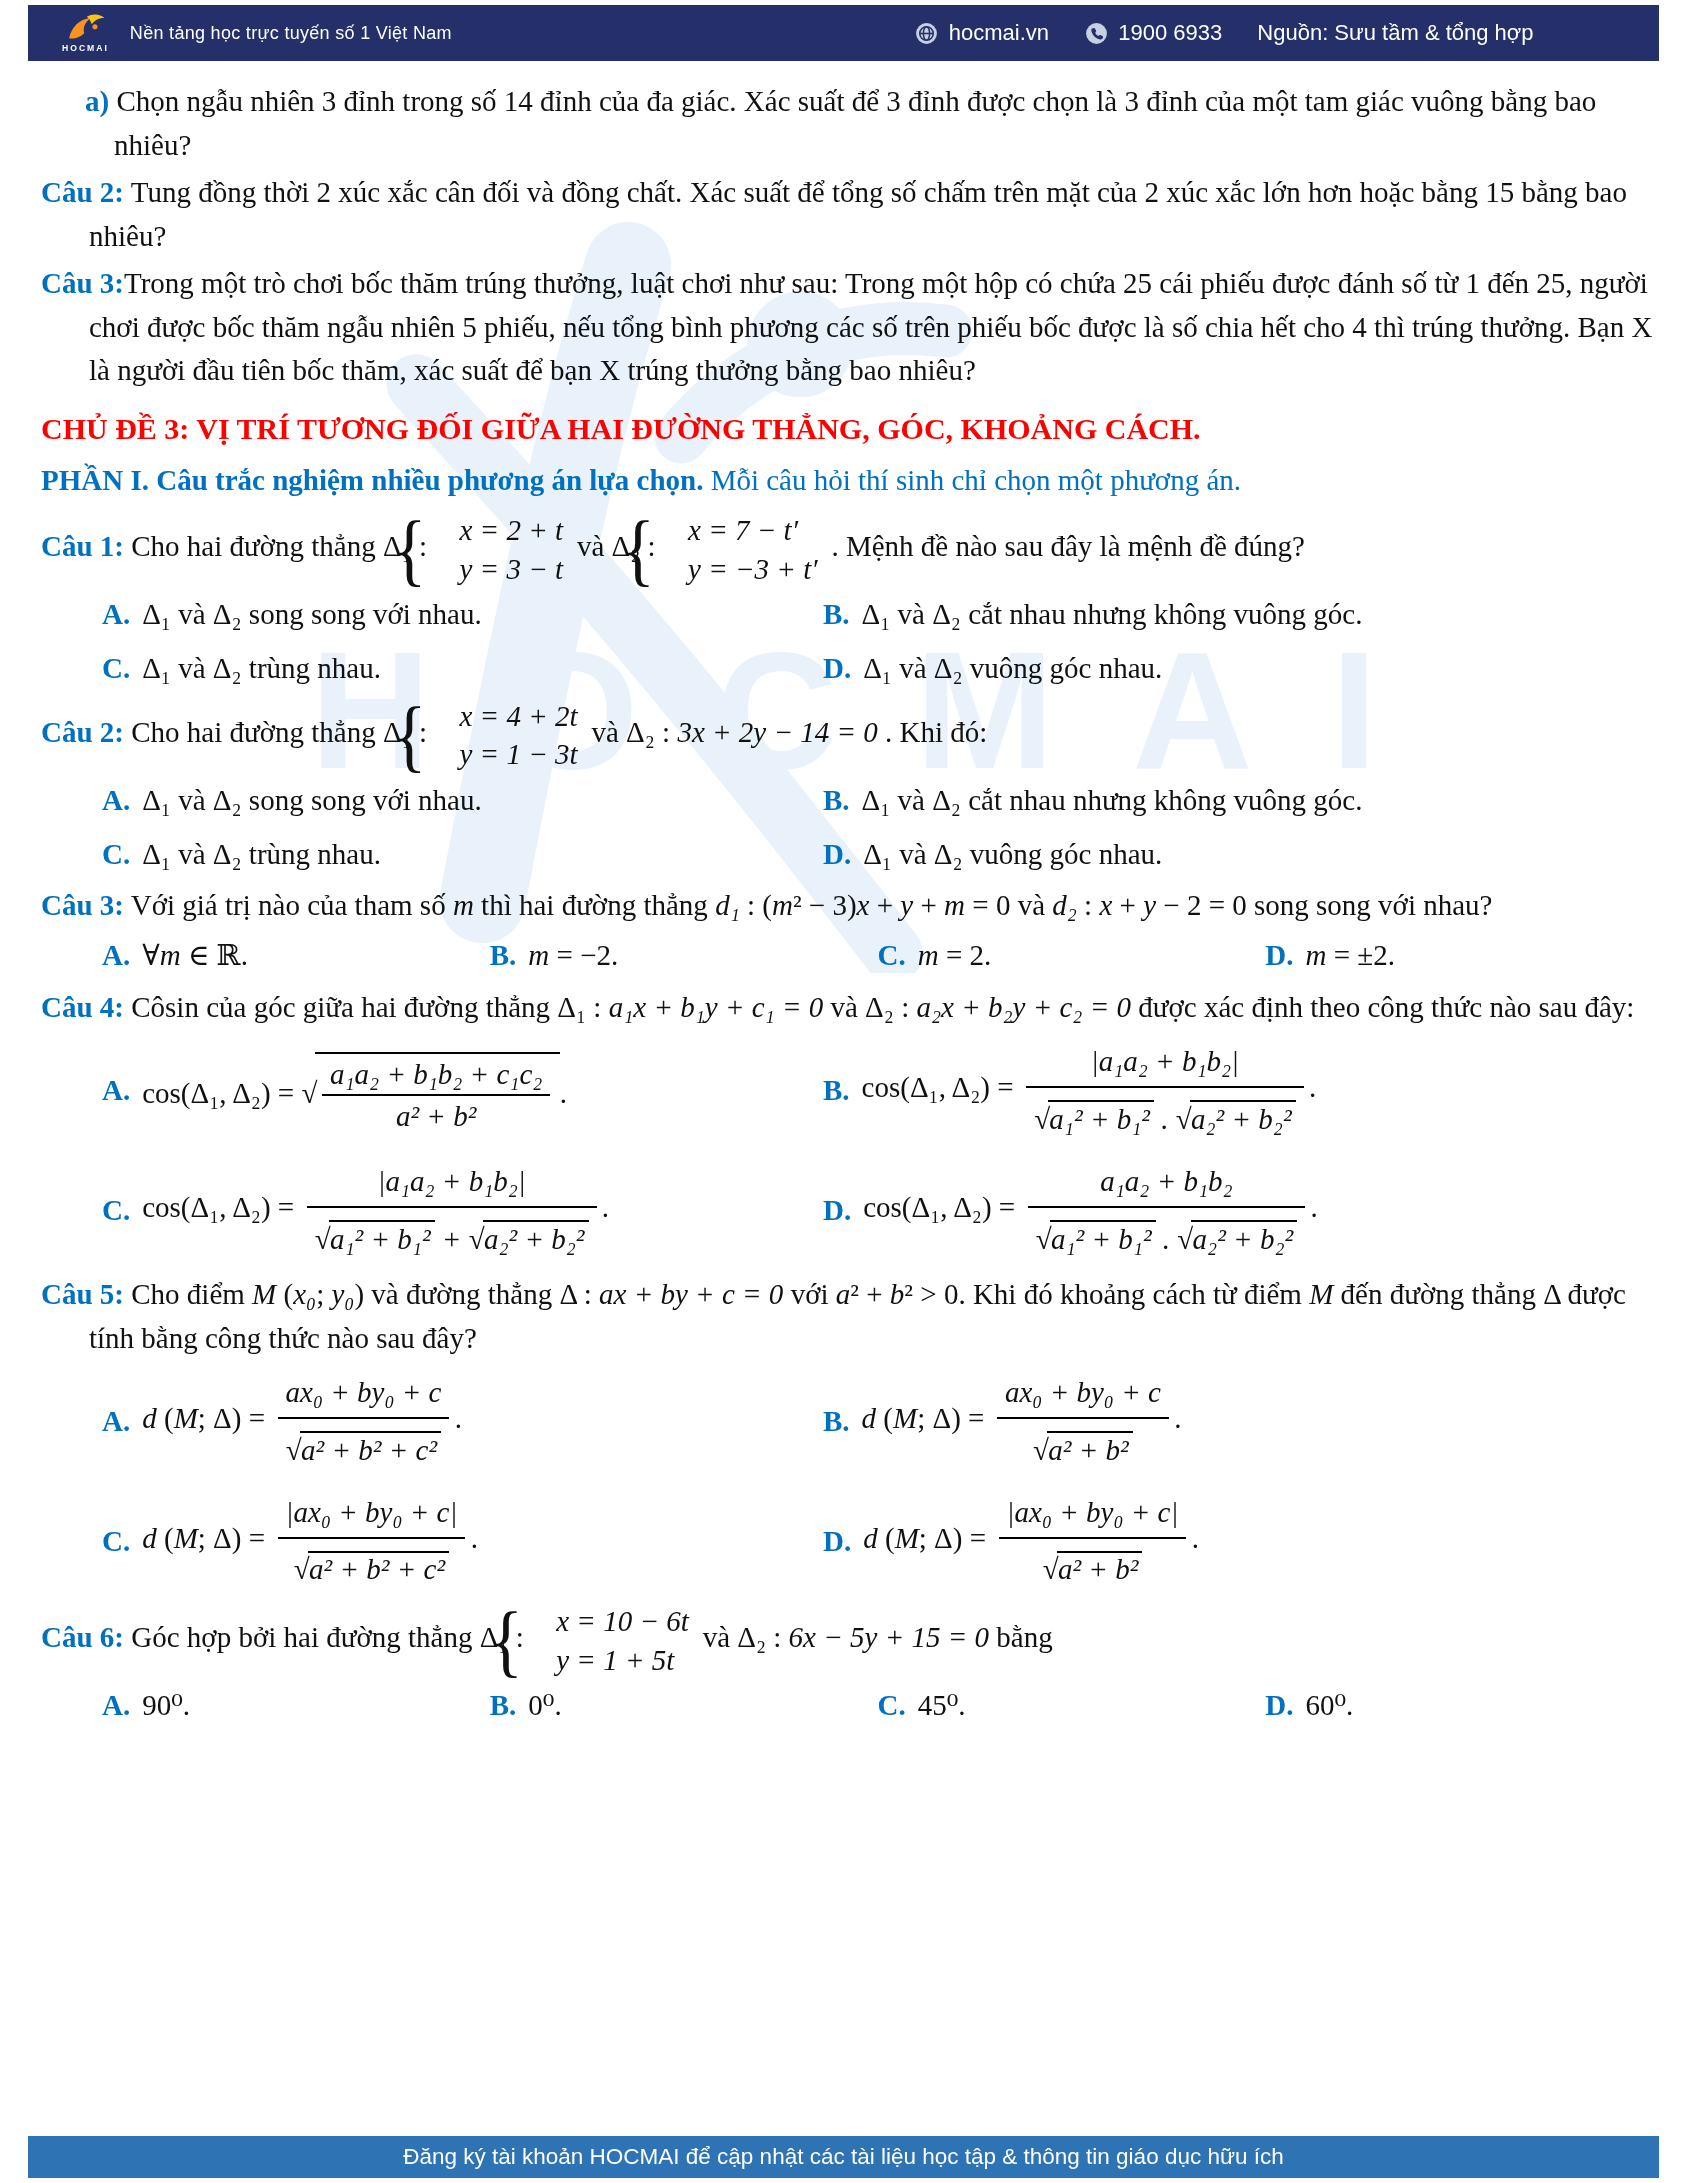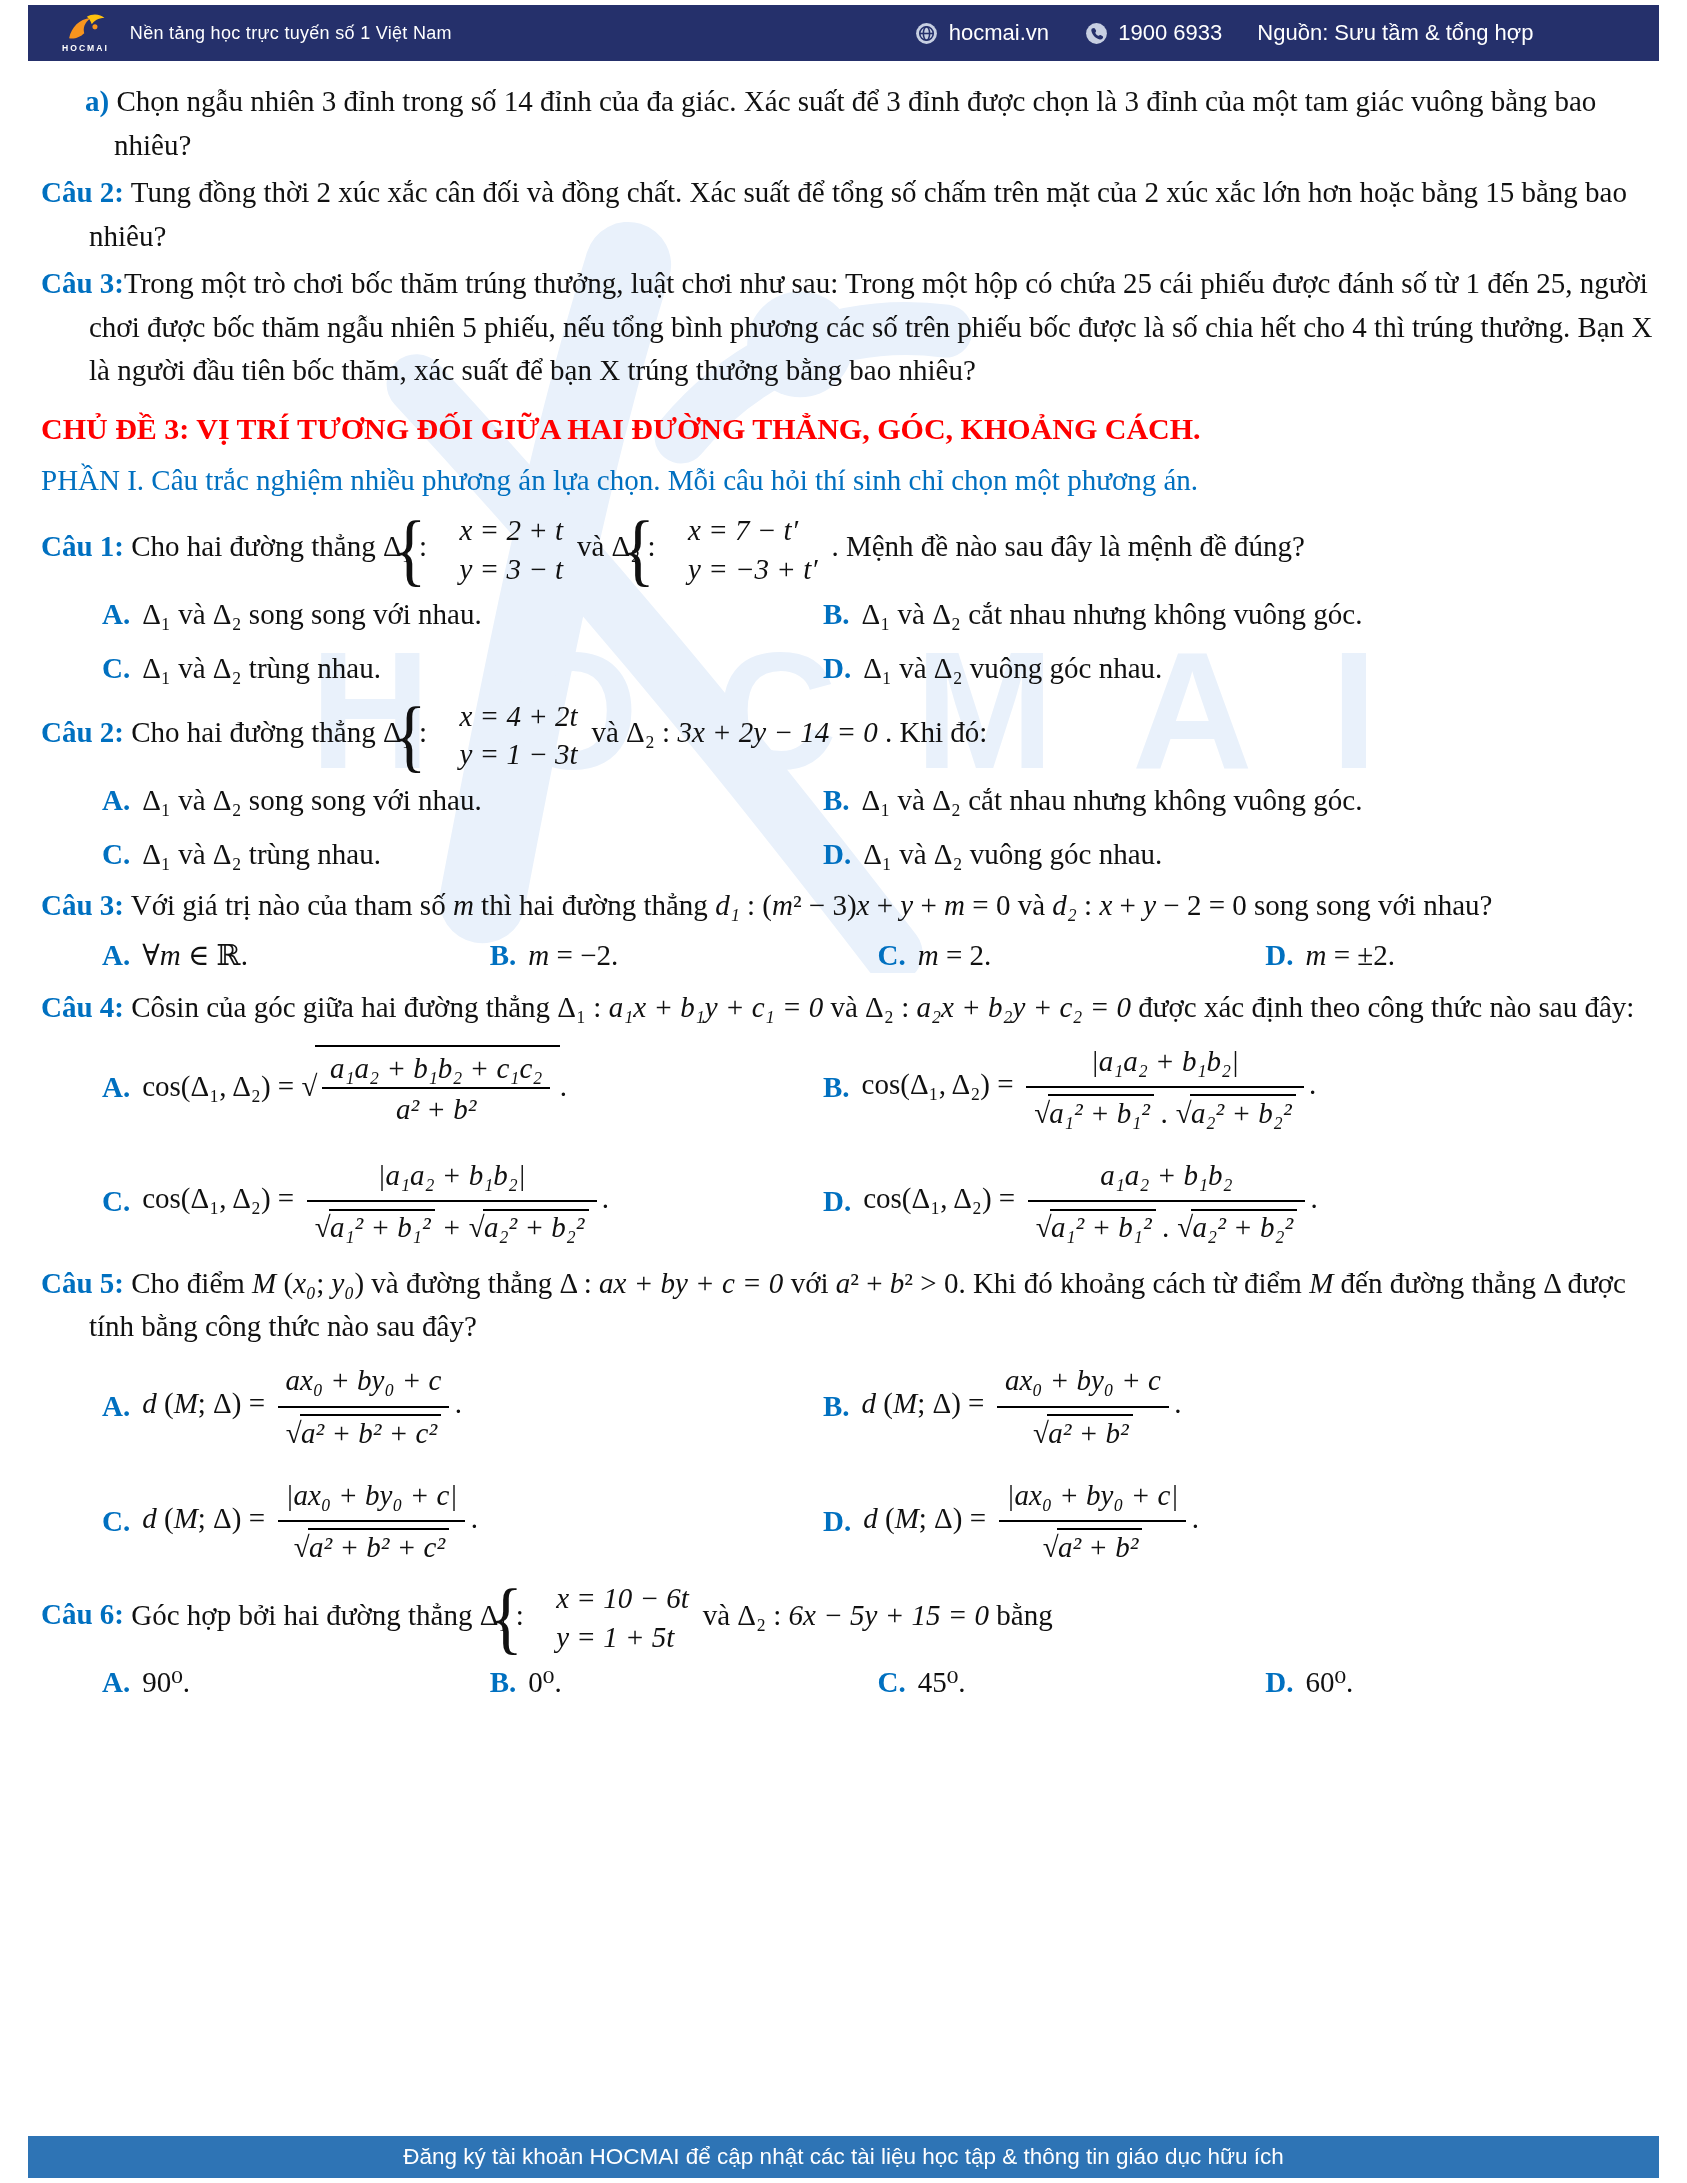--- a/index.html
+++ b/index.html
@@ -33,34 +33,34 @@
     font-family:"Liberation Sans","DejaVu Sans",sans-serif;font-weight:bold;
     font-size:167px;letter-spacing:78px;color:#e9f1fb;white-space:nowrap;text-indent:78px;
   }
   
   main{position:absolute;top:76px;left:41px;right:34px;z-index:1;line-height:1.5;}
   .item{margin:4px 0 4px 44px;padding-left:29px;text-indent:-29px;}
   .pq{margin:4px 0;padding-left:48px;text-indent:-48px;}
   .qlabel{color:#0070c0;font-weight:bold;}
   .chapter{color:#ff0000;font-weight:bold;text-align:left;margin:13.2px 0 8px;font-size:30px;}
   .part{color:#0070c0;margin:6.6px 0 10.6px;}
-  .part .pbold{font-weight:normal;}
+  .part .pbold{font-weight:bold;}
   .question{margin:8px 0;}
   .stem{padding-left:48px;text-indent:-48px;margin:5.3px 0;}
   .options{display:grid;grid-template-columns:721px 1fr;padding-left:61px;margin:6.6px 0;row-gap:10.6px;}
   .options.four{grid-template-columns:repeat(4,1fr);}
   .option{display:flex;align-items:center;}
   .olabel{color:#0070c0;font-weight:bold;margin-right:12px;flex:none;}
   
   i{font-style:italic;}
   .frac{display:inline-flex;flex-direction:column;vertical-align:middle;text-align:center;font-style:italic;margin:4px 5.3px;}
   .fnum{padding:0 8px 2.6px;border-bottom:2px solid #000;}
   .fden{padding:4px 8px 0;}
   .sq{white-space:nowrap;}
-  .sq .rad{display:inline-block;border-top:2px solid #000;padding:0.7px 4px 0 1.3px;margin-left:-2px;line-height:1.15;}
+  .sq .rad{display:inline-block;border-top:2px solid #000;padding:0.7px 4px 0 1.3px;margin-left:-2px;line-height:1.15;margin-top:8px;}
   .cases{display:inline-flex;align-items:center;vertical-align:middle;margin:0 6.6px;}
   .brace{font-size:2.4em;font-weight:300;line-height:1;transform:scaleY(1.15);margin-right:6.6px;}
   .ccol{display:inline-flex;flex-direction:column;font-style:italic;row-gap:4px;}
   .cln{line-height:1.2;text-indent:0;margin-left:12px;}
 </style>
 </head>
 <body>
 
 <div class="watermark">
   <svg class="wm-mark" width="761" height="761" viewBox="0 0 115 115">

